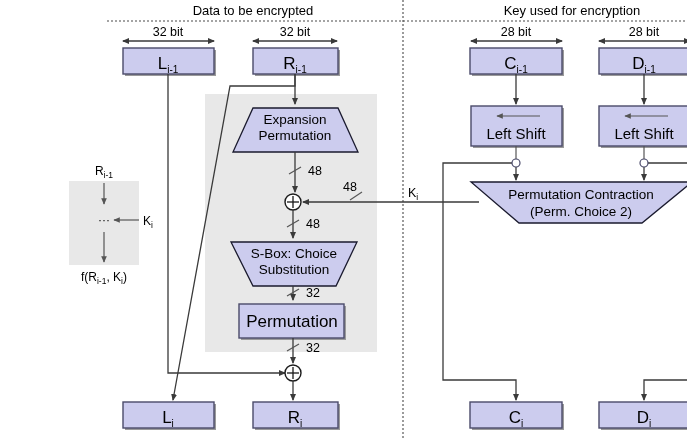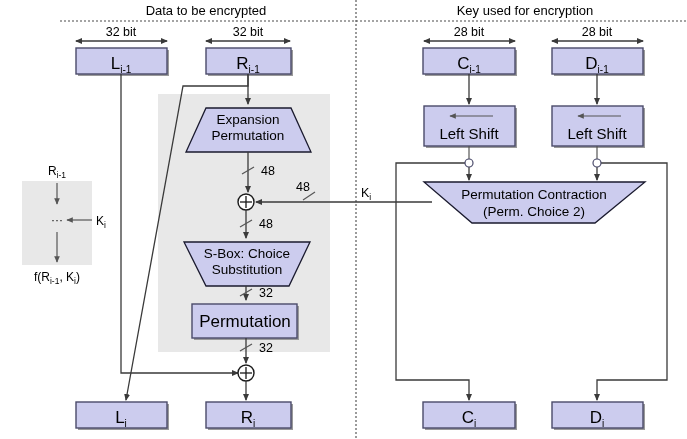--- a/index.html
+++ b/index.html
@@ -10,20 +10,21 @@
   body {
     width: 687px;
     height: 439px;
     font-family: "Liberation Sans", sans-serif;
     overflow: hidden;
   }
   #diagram-root {
     position: relative;
     width: 547px;
     height: 439px;
+    margin-left: 47px;
   }
   svg#des-svg {
     display: block;
     width: 687px;
     height: 439px;
   }
   .blk {
     fill: #ccccee;
     stroke: #4a4a6a;
     stroke-width: 1.4;

